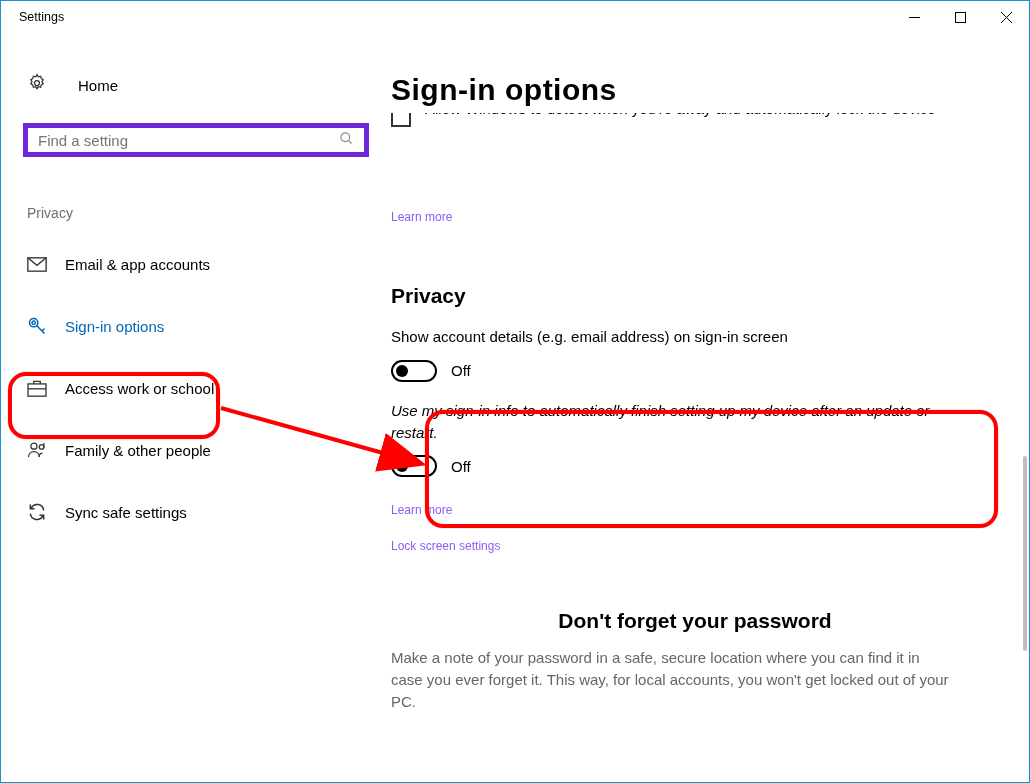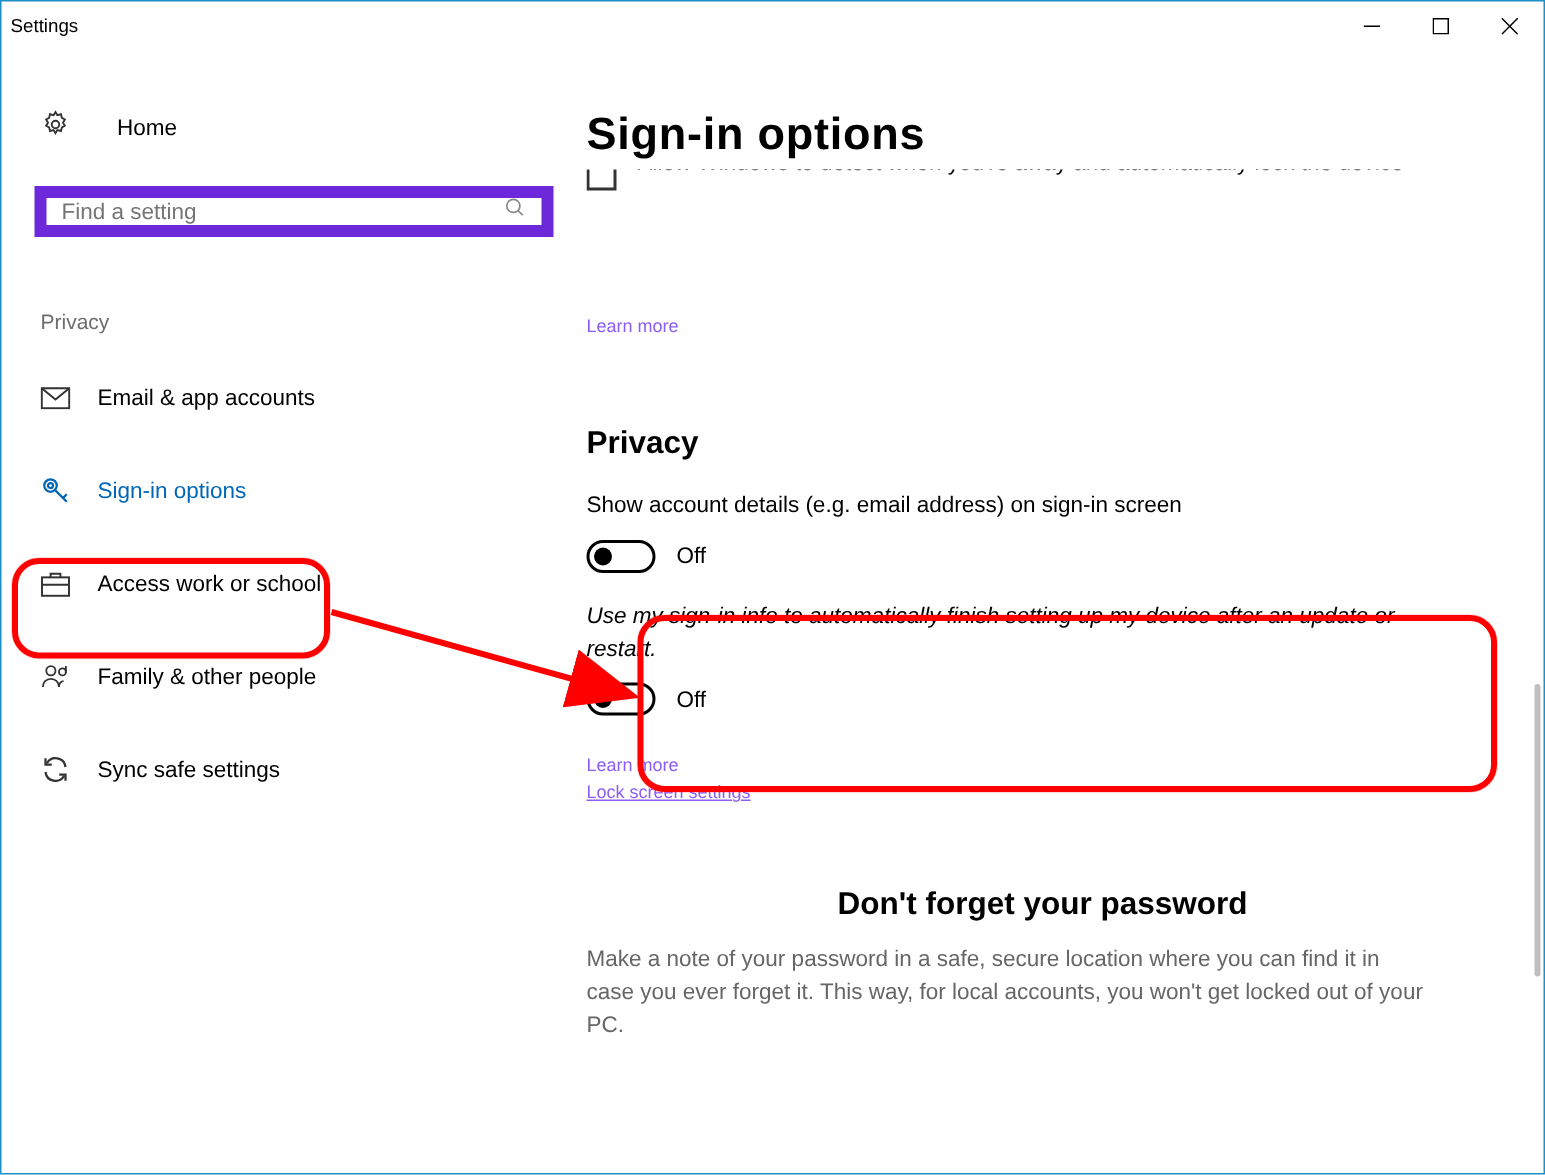--- a/index.html
+++ b/index.html
@@ -1,33 +1,33 @@
 <!DOCTYPE html>
 <html><head>
 <meta charset="utf-8">
 <style>
   * { box-sizing: border-box; margin: 0; padding: 0; font-family: "Segoe UI", Arial, sans-serif; }
   body { width: 1030px; height: 783px; background: #fff; border: 1px solid #1e90c8; position: relative; overflow: hidden; }
 
   
-  .title-bar { height: 32px; display: flex; align-items: center; padding-left: 6px; }
+  .title-bar { height: 32px; display: flex; align-items: center; padding-left: 18px; }
   .title-bar-text { font-size: 12.5px; color: #000; }
   .title-bar-spacer { flex: 1; }
   .title-btn { width: 46px; height: 32px; display: flex; align-items: center; justify-content: center; }
   .title-btn svg { display: block; }
 
   
   .columns { display: flex; height: calc(783px - 32px - 2px); padding-top: 40px; }
   .sidebar { width: 390px; padding-left: 22px; padding-right: 22px; }
   .content { flex: 1; padding-right: 30px; position: relative; }
 
   
   .home-row { display: flex; align-items: center; gap: 31px; margin-left: 4px; margin-bottom: 26px; }
   .home-row .label { font-size: 15px; }
-  .search-box { height: 34px; border: 8px solid #6d28d9; display: flex; align-items: center; padding: 0 10px 0 10px; margin-bottom: 48px; }
+  .search-box { height: 34px; border: 5px solid #6d28d9; display: flex; align-items: center; padding: 0 10px 0 10px; margin-bottom: 48px; }
   .search-input { border: none; outline: none; font-size: 15px; color: #666; flex: 1; background: transparent; }
   .search-icon { opacity: .7; }
   .category { font-size: 14px; color: #6e6e6e; margin-left: 4px; margin-bottom: 20px; }
   .nav-item { display: flex; align-items: center; gap: 18px; height: 46px; padding-left: 4px; margin-bottom: 16px; font-size: 15px; color: #000; position: relative; }
   .nav-item .icon { width: 20px; display: flex; justify-content: center; }
   .nav-item.active { color: #0067b8; }
   .nav-item.active .icon svg * { stroke: #0067b8; fill: none; }
 
   
   .page-title { font-size: 30px; font-weight: 600; margin-bottom: 6px; letter-spacing: .5px; }
@@ -186,21 +186,21 @@
 
     <div class="setting-label" style="max-width:540px;font-style:italic;">Use my sign-in info to automatically finish setting up my device after an update or restart.</div>
     <div class="toggle-row">
       <div class="toggle">
           <div class="knob"></div>
         </div>
       <span class="toggle-state">Off</span>
     </div>
 
     <a class="link">Learn more</a>
-    <a class="link" style="margin-top:4px;text-decoration:underline;">Lock screen settings</a>
+    <a class="link" style="margin-top:22px;">Lock screen settings</a>
 
     <div class="section-title" style="margin-top:56px;text-align:center;">Don't forget your password</div>
     <div class="hint" style="max-width:560px;">Make a note of your password in a safe, secure location where you can find it in case you ever forget it. This way, for local accounts, you won't get locked out of your PC.</div>
   </div>
 </div>
 
 <div class="scrollbar"></div>
 
 <div class="highlight" style="left:7px; top:371px; width:212px; height:67px;"></div>
 <div class="highlight" style="left:424px; top:409px; width:573px; height:118px;"></div>

